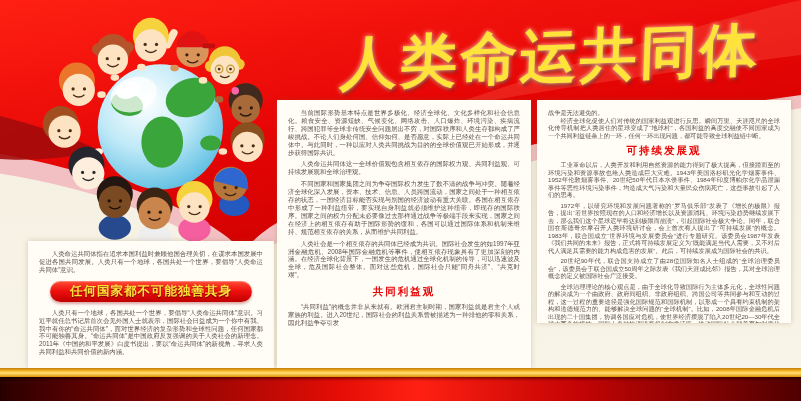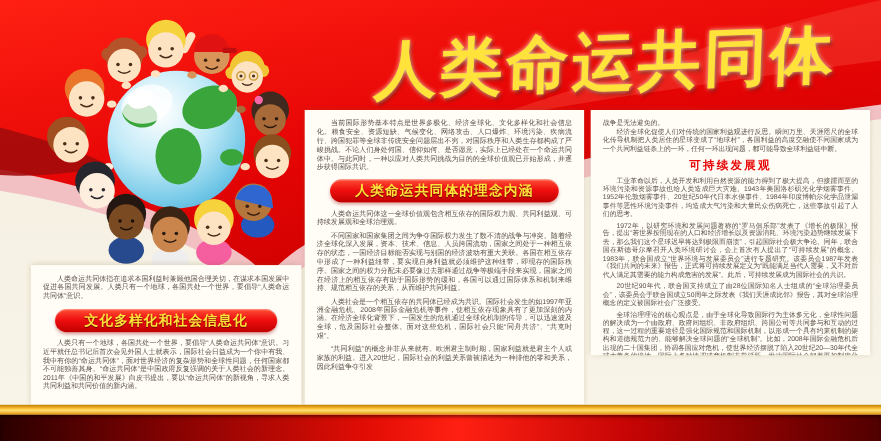--- a/index.html
+++ b/index.html
@@ -196,30 +196,30 @@
       <circle cx="94" cy="204" r="1.7" fill="#1c0f08"></circle>
         <circle cx="106" cy="204" r="1.7" fill="#1c0f08"></circle>
       <path d="M94,210 Q100,215 106,210" stroke="#1c0f08" stroke-width="1.4" fill="none"></path>
     </g>
   </svg>
 
   <div class="main-title">人类命运共同体</div>
 
   <div class="panel panel-left">
     <p class="body-text indent">人类命运共同体指在追求本国利益时兼顾他国合理关切，在谋求本国发展中促进各国共同发展。人类只有一个地球，各国共处一个世界，要倡导“人类命运共同体”意识。</p>
-    <div class="banner">文化多样化和社会信息化</div>
+    <div class="banner">任何国家都不可能独善其身</div>
     <p class="body-text indent">人类只有一个地球，各国共处一个世界，要倡导“人类命运共同体”意识。习近平就任总书记后首次会见外国人士就表示，国际社会日益成为一个你中有我、我中有你的“命运共同体”，面对世界经济的复杂形势和全球性问题，任何国家都不可能独善其身。“命运共同体”是中国政府反复强调的关于人类社会的新理念。2011年《中国的和平发展》白皮书提出，要以“命运共同体”的新视角，寻求人类共同利益和共同价值的新内涵。</p>
   </div>
 
   <div class="panel panel-mid">
     <p class="body-text indent">当前国际形势基本特点是世界多极化、经济全球化、文化多样化和社会信息化。粮食安全、资源短缺、气候变化、网络攻击、人口爆炸、环境污染、疾病流行、跨国犯罪等全球非传统安全问题层出不穷，对国际秩序和人类生存都构成了严峻挑战。不论人们身处何国、信仰如何、是否愿意，实际上已经处在一个命运共同体中。与此同时，一种以应对人类共同挑战为目的的全球价值观已开始形成，并逐步获得国际共识。</p>
-    <div class="banner">人类命运共同体的理念内涵</div>
     <p class="body-text indent">人类命运共同体这一全球价值观包含相互依存的国际权力观、共同利益观、可持续发展观和全球治理观。</p>
     <p class="body-text indent">不同国家和国家集团之间为争夺国际权力发生了数不清的战争与冲突。随着经济全球化深入发展，资本、技术、信息、人员跨国流动，国家之间处于一种相互依存的状态，一国经济目标能否实现与别国的经济波动有重大关联。各国在相互依存中形成了一种利益纽带，要实现自身利益就必须维护这种纽带，即现存的国际秩序。国家之间的权力分配未必要像过去那样通过战争等极端手段来实现，国家之间在经济上的相互依存有助于国际形势的缓和，各国可以通过国际体系和机制来维持、规范相互依存的关系，从而维护共同利益。</p>
     <p class="body-text indent">人类社会是一个相互依存的共同体已经成为共识。国际社会发生的如1997年亚洲金融危机、2008年国际金融危机等事件，使相互依存现象具有了更加深刻的内涵。在经济全球化背景下，一国发生的危机通过全球化机制的传导，可以迅速波及全球，危及国际社会整体。面对这些危机，国际社会只能“同舟共济”、“共克时艰”。</p>
+    <div class="sec-title">共同利益观</div>
     <p class="body-text indent">“共同利益”的概念并非从来就有。欧洲君主制时期，国家利益就是君主个人或家族的利益。进入20世纪，国际社会的利益关系曾被描述为一种排他的零和关系，因此利益争夺引发</p>
   </div>
 
   <div class="panel panel-right">
     <p class="body-text" style="margin-bottom:0;">战争是无法避免的。</p>
     <p class="body-text indent">经济全球化促使人们对传统的国家利益观进行反思。瞬间万里、天涯咫尺的全球化传导机制把人类居住的星球变成了“地球村”，各国利益的高度交融使不同国家成为一个共同利益链条上的一环，任何一环出现问题，都可能导致全球利益链中断。</p>
     <div class="sec-title">可持续发展观</div>
     <p class="body-text indent">工业革命以后，人类开发和利用自然资源的能力得到了极大提高，但接踵而至的环境污染和资源事故也给人类造成巨大灾难。1943年美国洛杉矶光化学烟雾事件、1952年伦敦烟雾事件、20世纪50年代日本水俣事件、1984年印度博帕尔化学品泄漏事件等恶性环境污染事件，均造成大气污染和大量民众伤病死亡，这些事故引起了人们的思考。</p>
     <p class="body-text indent">1972年，以研究环境和发展问题著称的“罗马俱乐部”发表了《增长的极限》报告，提出“若世界按照现在的人口和经济增长以及资源消耗、环境污染趋势继续发展下去，那么我们这个星球迟早将达到极限而崩溃”，引起国际社会极大争论。同年，联合国在斯德哥尔摩召开人类环境研讨会，会上首次有人提出了“可持续发展”的概念。1983年，联合国成立“世界环境与发展委员会”进行专题研究。该委员会1987年发表《我们共同的未来》报告，正式将可持续发展定义为“既能满足当代人需要，又不对后代人满足其需要的能力构成危害的发展”。此后，可持续发展成为国际社会的共识。</p>
     <p class="body-text indent">20世纪90年代，联合国支持成立了由28位国际知名人士组成的“全球治理委员会”，该委员会于联合国成立50周年之际发表《我们天涯成比邻》报告，其对全球治理概念的定义被国际社会广泛接受。</p>

